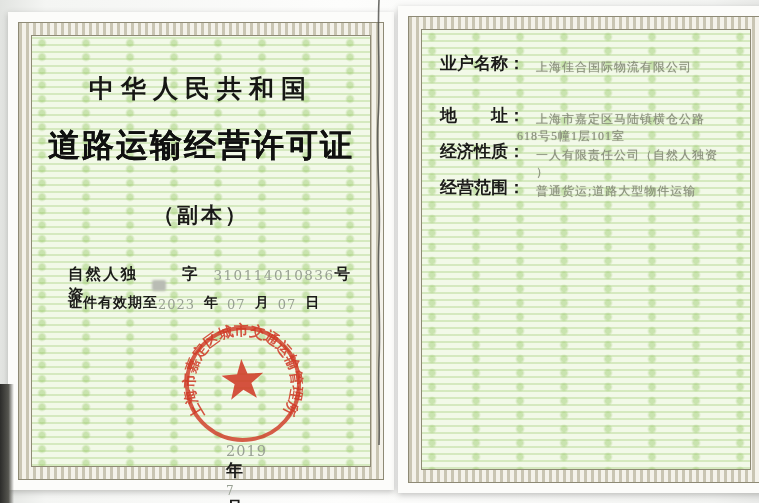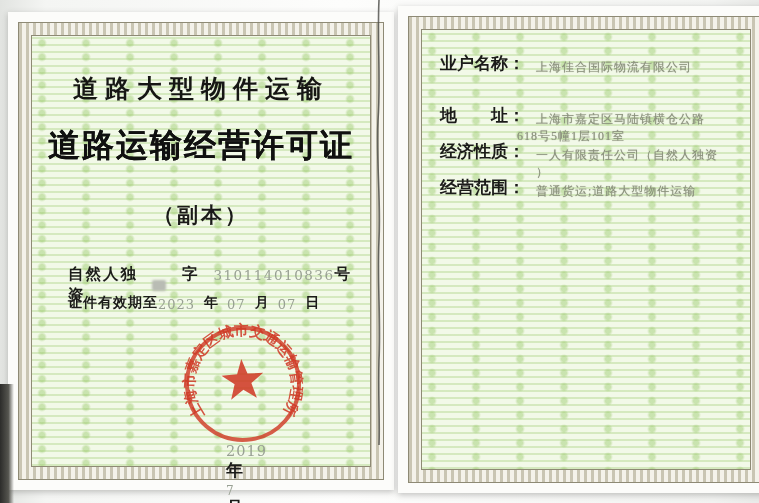--- a/index.html
+++ b/index.html
@@ -70,21 +70,21 @@
     background:linear-gradient(90deg,#2c2c2a 0,#55554f 60%,rgba(85,85,79,0) 100%);}
   .seal-svg text{font-family:"Liberation Sans","DejaVu Sans",sans-serif;font-weight:bold;}
 </style>
 </head>
 <body>
 
 <div class="page" id="left-page">
   <div class="frame">
     <div class="content">
 
-      <div class="l-country">道路大型物件运输</div>
+      <div class="l-country">中华人民共和国</div>
       <div class="l-title">道路运输经营许可证</div>
       <div class="l-sub">（副本）</div>
 
       <div class="l-license">
         <span class="lbl">自然人独资</span>
         <span class="smudge"></span>
         <span class="lbl zi">字</span>
         <span class="stamp num">310114010836</span>
         <span class="lbl hao">号</span>
       </div>

